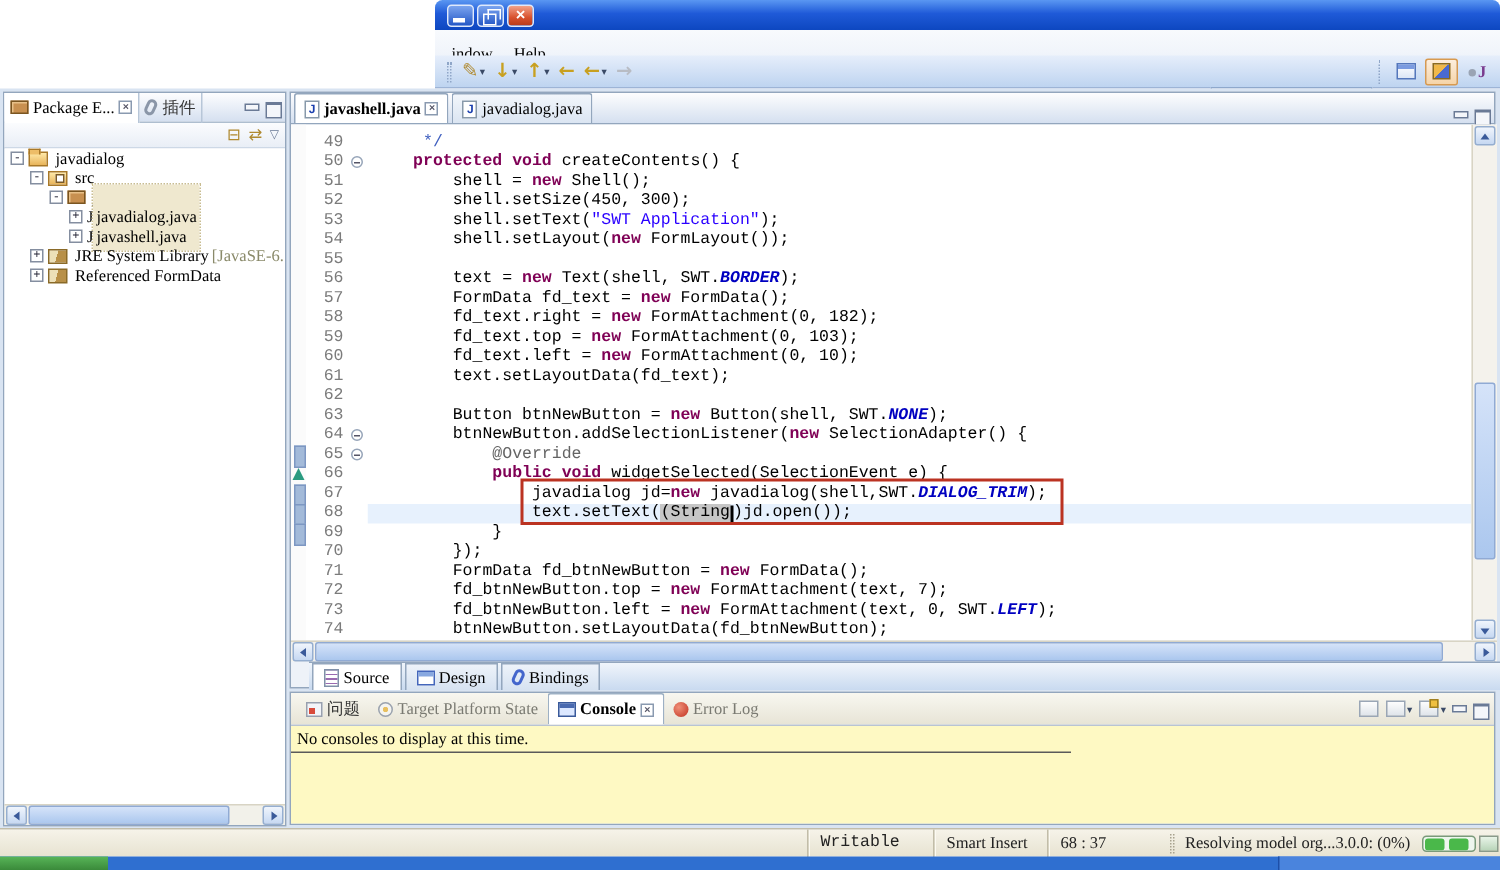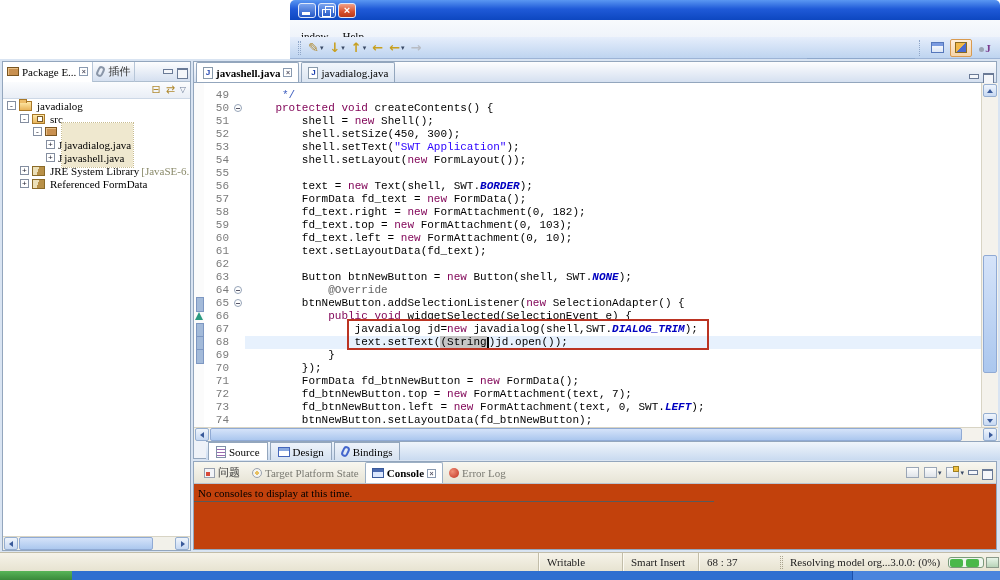--- a/index.html
+++ b/index.html
@@ -82,21 +82,21 @@
   .colpad{position:absolute;top:6px;left:0;right:0;}
   .crow{height:13px;white-space:pre;font:11px "Liberation Mono",monospace;padding-left:4px;}
   .crow.curline{background:#e7f1fd;}
   .nrow{height:13px;font:11px "Liberation Mono",monospace;color:#7b7b7b;text-align:right;padding-right:3px;}
   .frow,.mrow{height:13px;position:relative;}
   .foldminus{position:absolute;top:2px;left:2px;width:8px;height:8px;border:1px solid #96a4b8;border-radius:50%;background:#fff;}
   .foldminus::after{content:"";position:absolute;left:1px;right:1px;top:3px;border-top:1px solid #556;}
   .mrow.m-range::before{content:"";position:absolute;left:2px;top:0;width:6px;height:13px;background:#a3bad9;border:1px solid #7d97c2;}
   .mrow.m-arrow::before{content:"";position:absolute;left:1px;top:2px;width:0;height:0;border-bottom:8px solid #2a9a80;border-left:4px solid transparent;border-right:4px solid transparent;}
   .seg-d{color:#000;}
-  .seg-k{color:#7f0055;font-weight:normal;}
+  .seg-k{color:#7f0055;font-weight:bold;}
   .seg-s{color:#2a00ff;}
   .seg-c{color:#0000c0;font-weight:bold;font-style:italic;}
   .seg-a{color:#646464;}
   .seg-j{color:#3f5fbf;}
   .seg-sel{background:#c6c6c6;}
   .seg-caret{display:inline-block;width:2px;height:11px;background:#000;vertical-align:text-bottom;}
   .redbox{position:absolute;left:153px;top:236px;width:362px;height:31px;border:2px solid #bb3322;pointer-events:none;}
   .vscroll{position:absolute;right:0;top:0;width:17px;height:344px;background:#f4f2ec;border-left:1px solid #d8d4c4;}
   .e-hscroll{position:absolute;left:0;top:365px;width:804px;height:14px;background:#f4f2ec;border-top:1px solid #d8d4c4;}
   .e-modebar{position:absolute;left:12px;top:379px;width:804px;height:19px;background:linear-gradient(#f0f5fb,#c9daf0);border-top:1px solid #93a6bd;display:flex;align-items:flex-end;}
@@ -115,21 +115,21 @@
   .ctab.act{background:#fff;border:1px solid #9db0c4;border-bottom:none;font-weight:bold;color:#000;border-top-left-radius:2px;border-top-right-radius:2px;}
   .icon-problems{width:11px;height:10px;border:1px solid #98a0ae;background:#f2f4f8;position:relative;margin-right:3px;}
   .icon-problems::before{content:"";position:absolute;left:1px;bottom:1px;width:4px;height:4px;background:#d84a3a;}
   .icon-target{width:10px;height:10px;border:1px solid #9aa2ae;border-radius:50%;background:radial-gradient(circle,#e8c060 30%,#f4f4f0 35%);margin-right:3px;}
   .icon-console{width:12px;height:10px;border:1px solid #3a5a9a;background:#dce8ff;position:relative;margin-right:3px;}
   .icon-console::before{content:"";position:absolute;left:0;top:0;right:0;height:3px;background:#4a6ab0;}
   .icon-errlog{width:10px;height:10px;border-radius:50%;background:radial-gradient(circle at 35% 35%,#f09078,#c03020);margin-right:3px;}
   .c-toolbar{margin-left:auto;display:flex;align-items:center;padding-right:4px;}
   .cti{position:relative;width:13px;height:11px;border:1px solid #9aa6b6;background:linear-gradient(#fdfdfd,#dfe4ea);margin-left:5px;}
   .cti.new::before{content:"";position:absolute;right:-1px;top:-2px;width:4px;height:4px;background:#f0c040;border:1px solid #a08020;}
-  .c-body{position:absolute;left:0;top:22px;right:0;bottom:0;background:#c2410c;}
+  .c-body{position:absolute;left:0;top:22px;right:0;bottom:0;background:#fef9c3;}
   .c-msg{padding:3px 0 2px 4px;border-bottom:1px solid #5a5a5a;display:inline-block;min-width:520px;}
 
   
   .statusbar{left:0;top:552px;width:1000px;height:19px;background:linear-gradient(#f6f3e9,#e7e3d1);border-top:1px solid #c2bda9;}
   .scell{position:absolute;top:0;height:19px;line-height:18px;padding-left:8px;border-left:1px solid #c2bda9;box-shadow:inset 1px 0 0 #fcfaf2;color:#222;}
   .shandle{position:absolute;top:3px;height:13px;width:3px;border-left:1px dotted #a8a28e;border-right:1px dotted #a8a28e;}
   .sprog{position:absolute;top:4px;width:36px;height:11px;border:1px solid #7a9a7a;border-radius:3px;background:#eef6ee;overflow:hidden;}
   .sprog::before{content:"";position:absolute;left:1px;top:1px;width:13px;height:8px;background:#4ab84a;border-radius:2px;box-shadow:16px 0 0 #4ab84a;}
   .sicon{position:absolute;top:4px;width:13px;height:11px;border:1px solid #8a9a8a;background:linear-gradient(#e8f4e8,#b8d4b8);}
 
@@ -392,22 +392,22 @@
             <div class="crow"><span class="seg-d">        shell.setLayout(</span><span class="seg-k">new</span><span class="seg-d"> FormLayout());</span></div>
             <div class="crow"></div>
             <div class="crow"><span class="seg-d">        text = </span><span class="seg-k">new</span><span class="seg-d"> Text(shell, SWT.</span><span class="seg-c">BORDER</span><span class="seg-d">);</span></div>
             <div class="crow"><span class="seg-d">        FormData fd_text = </span><span class="seg-k">new</span><span class="seg-d"> FormData();</span></div>
             <div class="crow"><span class="seg-d">        fd_text.right = </span><span class="seg-k">new</span><span class="seg-d"> FormAttachment(0, 182);</span></div>
             <div class="crow"><span class="seg-d">        fd_text.top = </span><span class="seg-k">new</span><span class="seg-d"> FormAttachment(0, 103);</span></div>
             <div class="crow"><span class="seg-d">        fd_text.left = </span><span class="seg-k">new</span><span class="seg-d"> FormAttachment(0, 10);</span></div>
             <div class="crow"><span class="seg-d">        text.setLayoutData(fd_text);</span></div>
             <div class="crow"></div>
             <div class="crow"><span class="seg-d">        Button btnNewButton = </span><span class="seg-k">new</span><span class="seg-d"> Button(shell, SWT.</span><span class="seg-c">NONE</span><span class="seg-d">);</span></div>
+            <div class="crow"><span class="seg-d">        btnNewButton.addSelectionListener(</span><span class="seg-k">new</span><span class="seg-d"> SelectionAdapter() {</span></div>
             <div class="crow"><span class="seg-d">            </span><span class="seg-a">@Override</span></div>
-            <div class="crow"><span class="seg-d">        btnNewButton.addSelectionListener(</span><span class="seg-k">new</span><span class="seg-d"> SelectionAdapter() {</span></div>
             <div class="crow"><span class="seg-d">            </span><span class="seg-k">public</span><span class="seg-d"> </span><span class="seg-k">void</span><span class="seg-d"> widgetSelected(SelectionEvent e) {</span></div>
             <div class="crow"><span class="seg-d">                javadialog jd=</span><span class="seg-k">new</span><span class="seg-d"> javadialog(shell,SWT.</span><span class="seg-c">DIALOG_TRIM</span><span class="seg-d">);</span></div>
             <div class="crow curline"><span class="seg-d">                text.setText(</span><span class="seg-sel">(String</span><span class="seg-caret"></span><span class="seg-d">)jd.open());</span></div>
             <div class="crow"><span class="seg-d">            }</span></div>
             <div class="crow"><span class="seg-d">        });</span></div>
             <div class="crow"><span class="seg-d">        FormData fd_btnNewButton = </span><span class="seg-k">new</span><span class="seg-d"> FormData();</span></div>
             <div class="crow"><span class="seg-d">        fd_btnNewButton.top = </span><span class="seg-k">new</span><span class="seg-d"> FormAttachment(text, 7);</span></div>
             <div class="crow"><span class="seg-d">        fd_btnNewButton.left = </span><span class="seg-k">new</span><span class="seg-d"> FormAttachment(text, 0, SWT.</span><span class="seg-c">LEFT</span><span class="seg-d">);</span></div>
             <div class="crow"><span class="seg-d">        btnNewButton.setLayoutData(fd_btnNewButton);</span></div>
           </div>
@@ -479,21 +479,21 @@
         <span class="vmax"></span>
       </span>
     </div>
     <div class="c-body">
       <span class="c-msg">No consoles to display at this time.</span>
     </div>
   </div>
 </div>
 
 <div class="abs statusbar">
-  <span class="scell" style="left:538px;width:104px;">Writable</span>
+  <span class="scell" style="left:538px;width:104px;font-family:Liberation Mono, monospace;">Writable</span>
   <span class="scell" style="left:622px;width:76px;">Smart Insert</span>
   <span class="scell" style="left:698px;width:62px;">68 : 37</span>
   <span class="shandle" style="left:780px;"></span>
   <span class="scell" style="left:788px;width:158px;border-left:none;box-shadow:none;padding-left:2px;">Resolving model org...3.0.0: (0%)</span>
   <span class="sprog" style="left:948px;"></span>
   <span class="sicon" style="left:986px;"></span>
 </div>
 
 <div class="abs taskbar">
   <span class="tb-start"></span>

